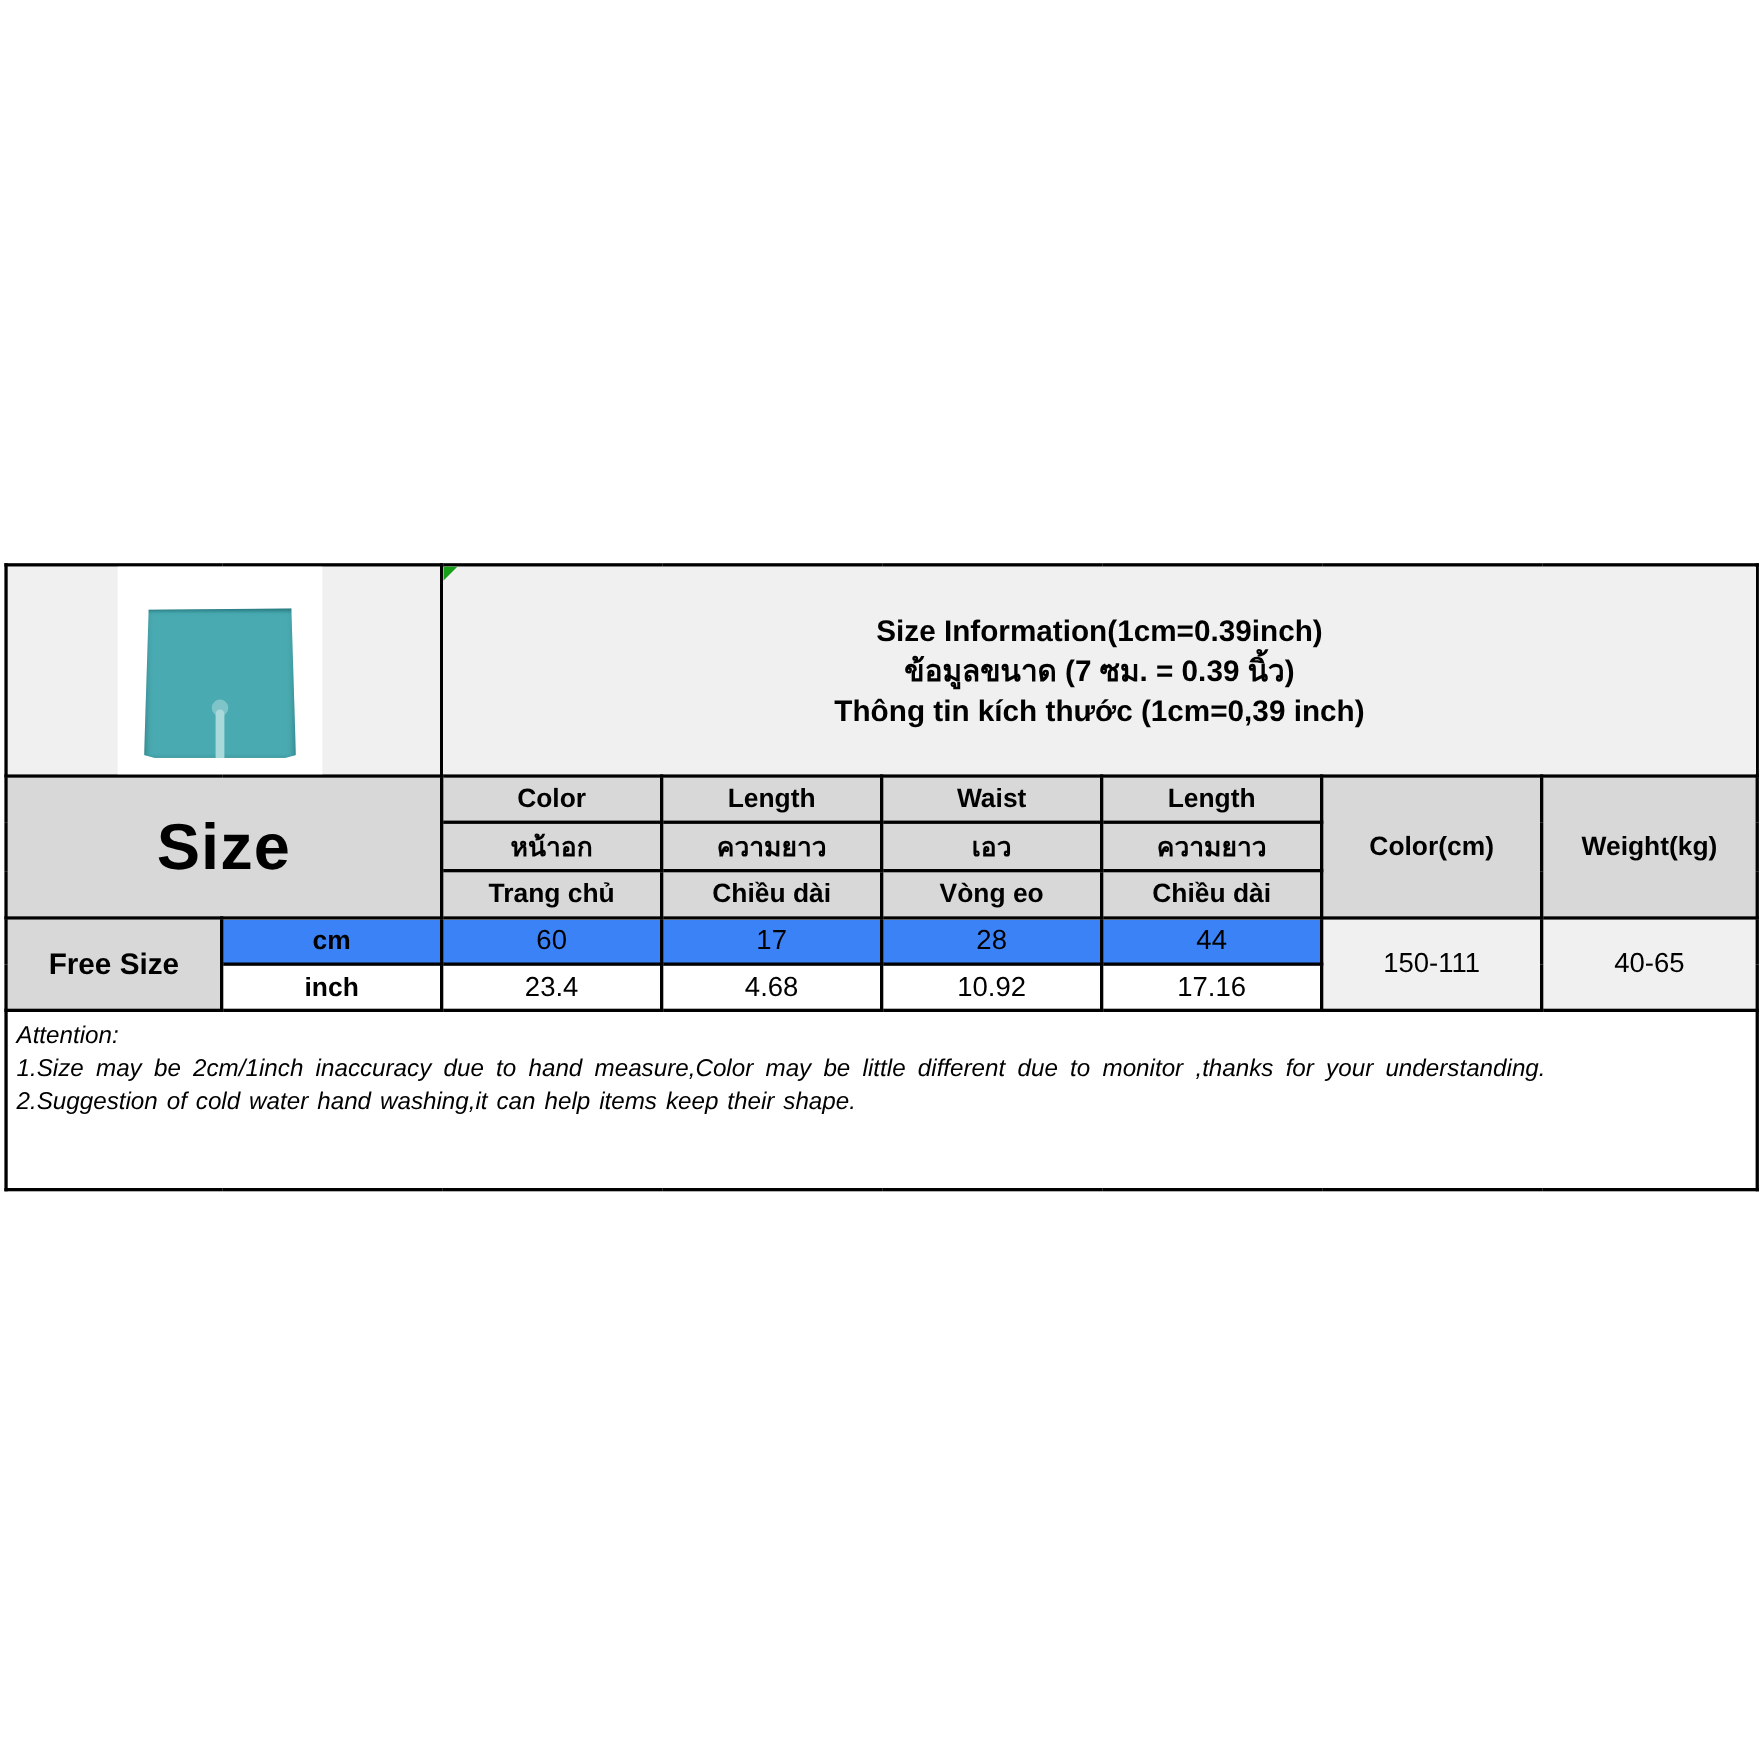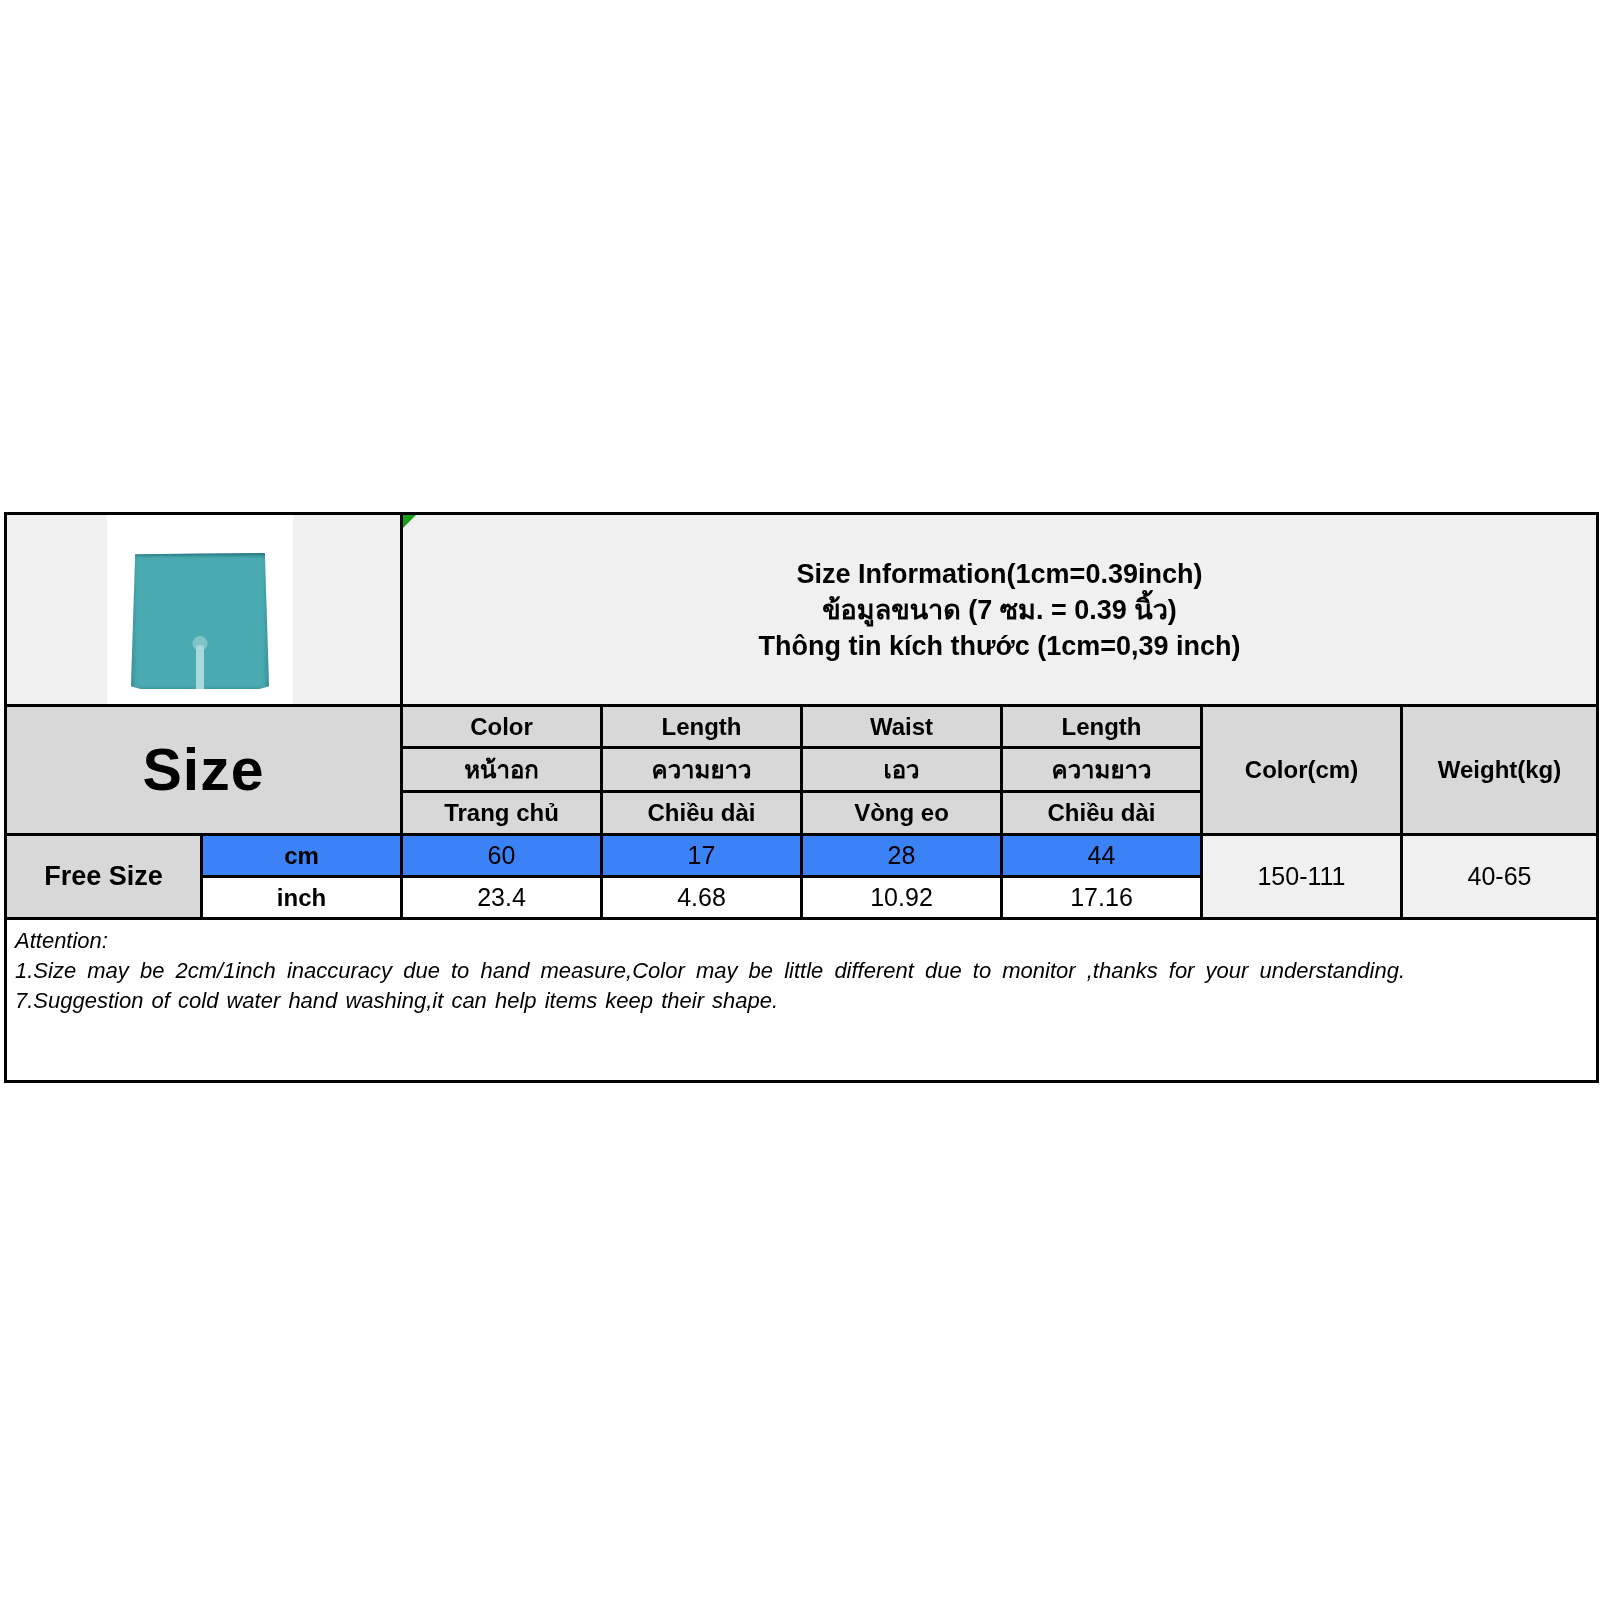--- a/index.html
+++ b/index.html
@@ -167,19 +167,19 @@
       <td class="bg-white val">23.4</td>
       <td class="bg-white val">4.68</td>
       <td class="bg-white val">10.92</td>
       <td class="bg-white val">17.16</td>
     </tr>
 
     <tr style="height:163px">
       <td colspan="8" class="bg-white attn-cell">
         <div class="attn-heading">Attention:</div>
         <div class="attn-line1">1.Size may be 2cm/1inch inaccuracy due to hand measure,Color may be little different due to monitor ,thanks for your understanding.</div>
-        <div class="attn-line2">7.Suggestion of cold water hand washing,it can help items keep their shape.</div>
+        <div class="attn-line2">2.Suggestion of cold water hand washing,it can help items keep their shape.</div>
       </td>
     </tr>
   </tbody>
     </table>
 
 </div>
 
 </body></html>

